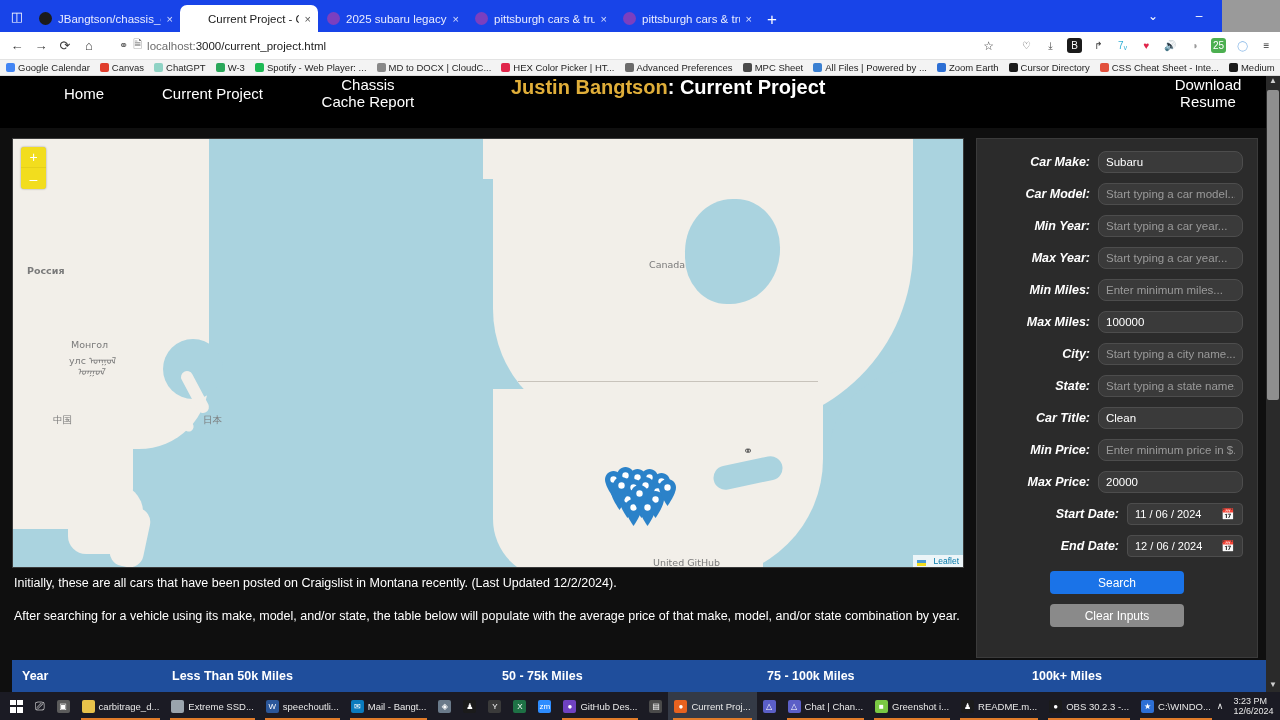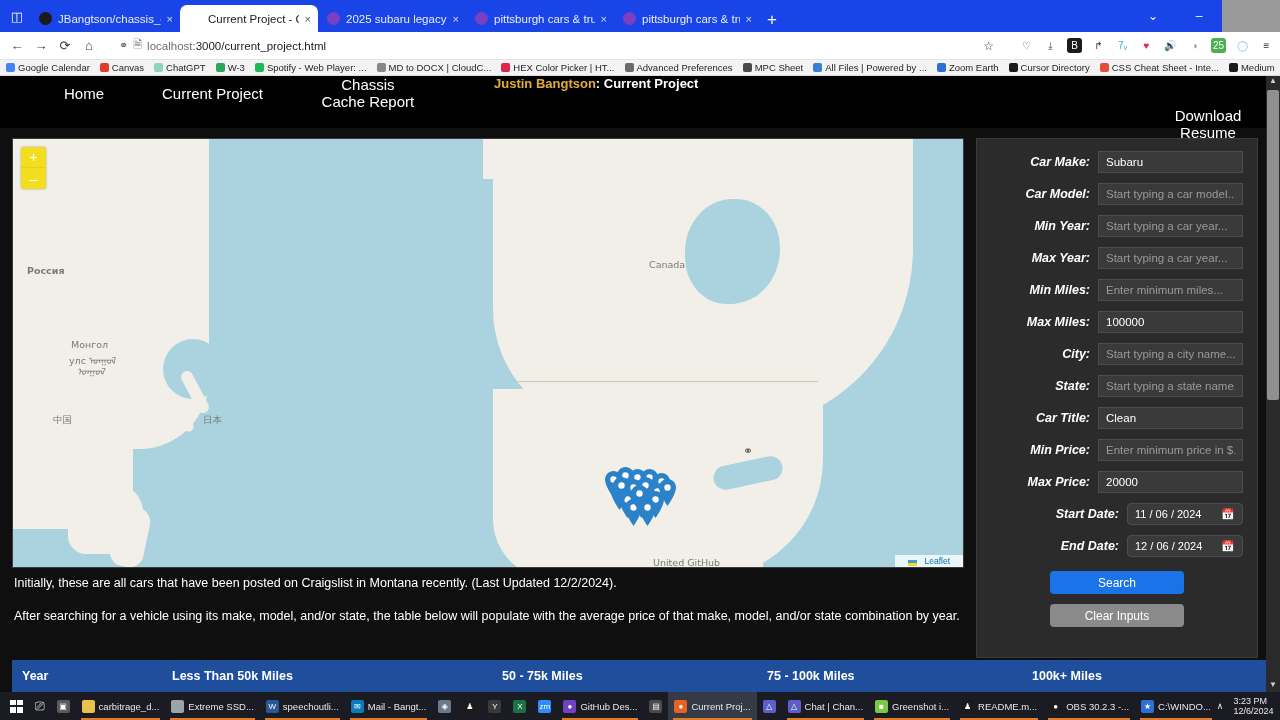--- a/index.html
+++ b/index.html
@@ -79,25 +79,25 @@
   .sitenav {
     height: 52px; background: #000; display: flex; align-items: flex-start;
     padding: 0 24px; color: #fff; position: relative;
   }
   .sitenav a, .sitenav .navlink {
     color: #fff; font-size: 15px; text-decoration: none; text-align: center;
     line-height: 1.15; padding: 0 8px;
   }
   .nav-left { display: flex; align-items: center; gap: 42px; margin-left: 32px; }
   .brand {
-    position: absolute; left: 494px; font-size: 13px; font-weight: bold;
+    position: absolute; left: 511px; font-size: 20px; font-weight: bold;
   }
   .brand .gold { color: #e0ae39; }
   .brand .wht { color: #fff; }
-  .nav-right { position: absolute; right: 26px; text-align: center; font-size: 15px; line-height: 1.15; margin-top: 31px; }
+  .nav-right { position: absolute; right: 26px; text-align: center; font-size: 15px; line-height: 1.15; }
 
   .content { display: flex; height: 564px; padding: 10px 12px 0 12px; gap: 12px; position: relative; }
 
   
   .mapwrap { width: 952px; flex: 0 0 952px; }
   .map {
     width: 952px; height: 430px; position: relative; overflow: hidden;
     background: #f2efe9; border: 1px solid #3a3a3a;
   }
   .ocean { position: absolute; background: #aad3df; }
@@ -111,21 +111,21 @@
     position: absolute; left: 8px; top: 8px; width: 25px; background: #f2dd1e;
     border-radius: 3px; z-index: 20; box-shadow: 0 0 2px rgba(0,0,0,.4);
   }
   .zoomctl div {
     height: 21px; display: flex; align-items: center; justify-content: center;
     color: #fff; font-size: 14px; line-height: 1;
   }
   .zoomctl div:first-child { border-bottom: 1px solid #e5d01a; }
   .attrib {
     position: absolute; right: 0; bottom: 0; background: rgba(255,255,255,.78);
-    font-size: 8.5px; color: #0078a8; padding: 1px 13px; z-index: 20;
+    font-size: 8.5px; color: #0078a8; padding: 1px 4px; z-index: 20;
     display: flex; align-items: flex-end; gap: 7px;
   }
   .attrib .flag { width: 9px; height: 6px; background: linear-gradient(#4b9ad4 50%, #f2dd1e 50%); }
   .pin {
     position: absolute; width: 17px; height: 27px; z-index: 10;
   }
   .pin svg { display: block; }
   .cursor-ico { position: absolute; color: #555; font-size: 12px; z-index: 15; }
 
   .blurb { padding: 6px 2px 0 2px; color: #fff; font-size: 12.5px; line-height: 1.55; }
@@ -136,21 +136,21 @@
     width: 282px; flex: 0 0 282px; background: #2b2b2b; border: 1px solid #3b3b3b;
     padding: 12px 14px 14px 14px; height: 520px;
   }
   .frow { display: flex; align-items: center; justify-content: flex-end; gap: 8px; margin-bottom: 10px; }
   .flabel {
     color: #fff; font-size: 12.5px; font-style: italic; font-weight: bold;
     text-align: right; white-space: nowrap;
   }
   .finput {
     width: 145px; height: 22px; background: #3a3a3a; border: 1px solid #4d4d4d;
-    border-radius: 0; color: #fff; font-size: 11.5px; padding: 0 7px;
+    border-radius: 8px; color: #fff; font-size: 11.5px; padding: 0 7px;
     font-family: "Liberation Sans", sans-serif;
   }
   .finput::placeholder { color: #9a9a9a; }
   .datefield {
     width: 116px; height: 22px; background: #3a3a3a; border: 1px solid #4d4d4d;
     border-radius: 4px; color: #fff; font-size: 11px; padding: 0 7px;
     display: flex; align-items: center; justify-content: space-between;
   }
   .cal-ico { font-size: 11px; color: #dcdcdc; }
   .btn {

